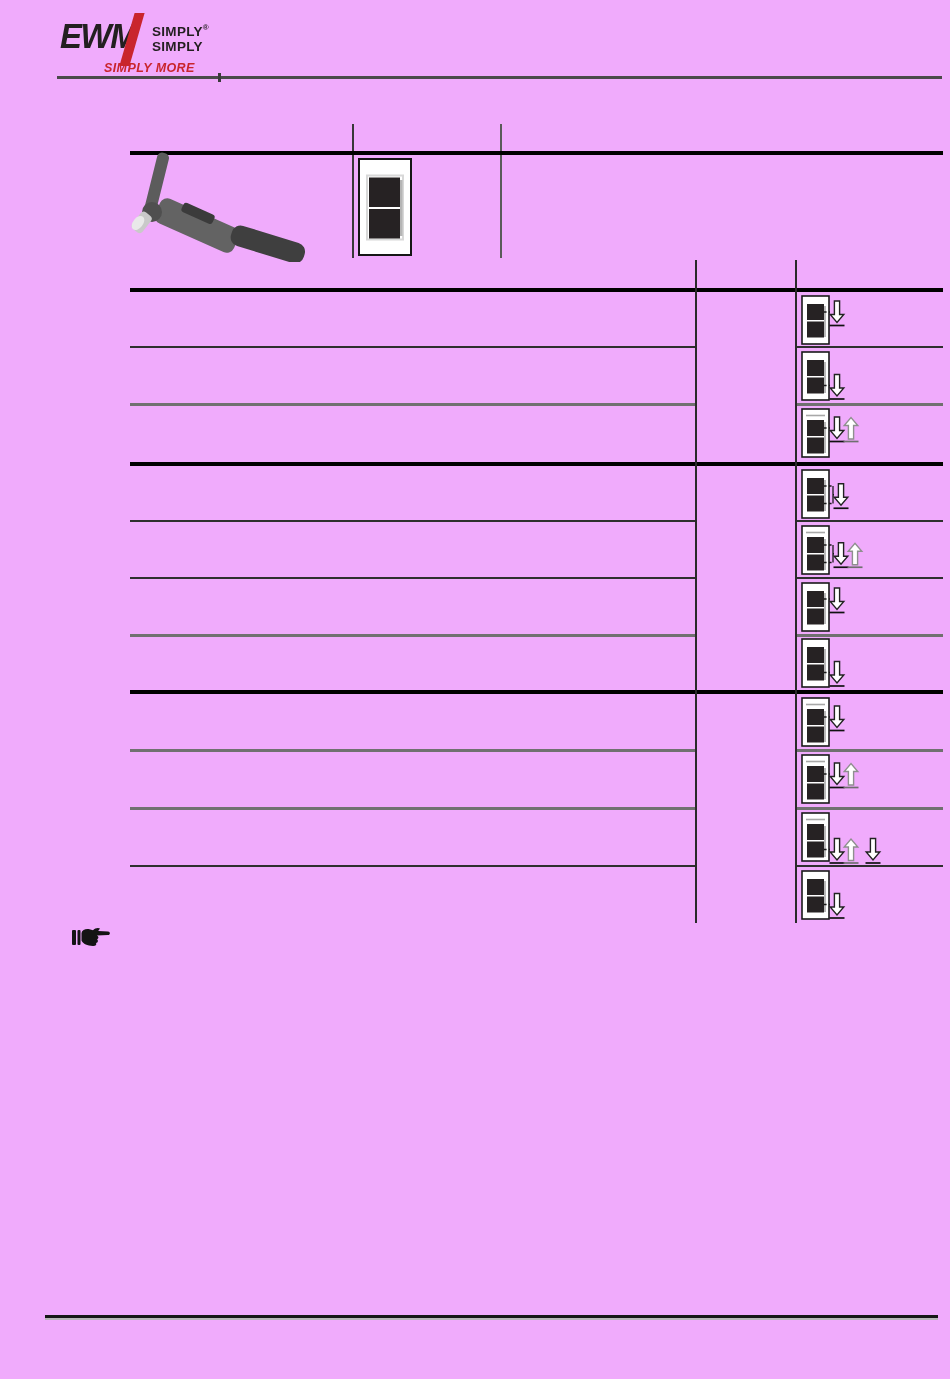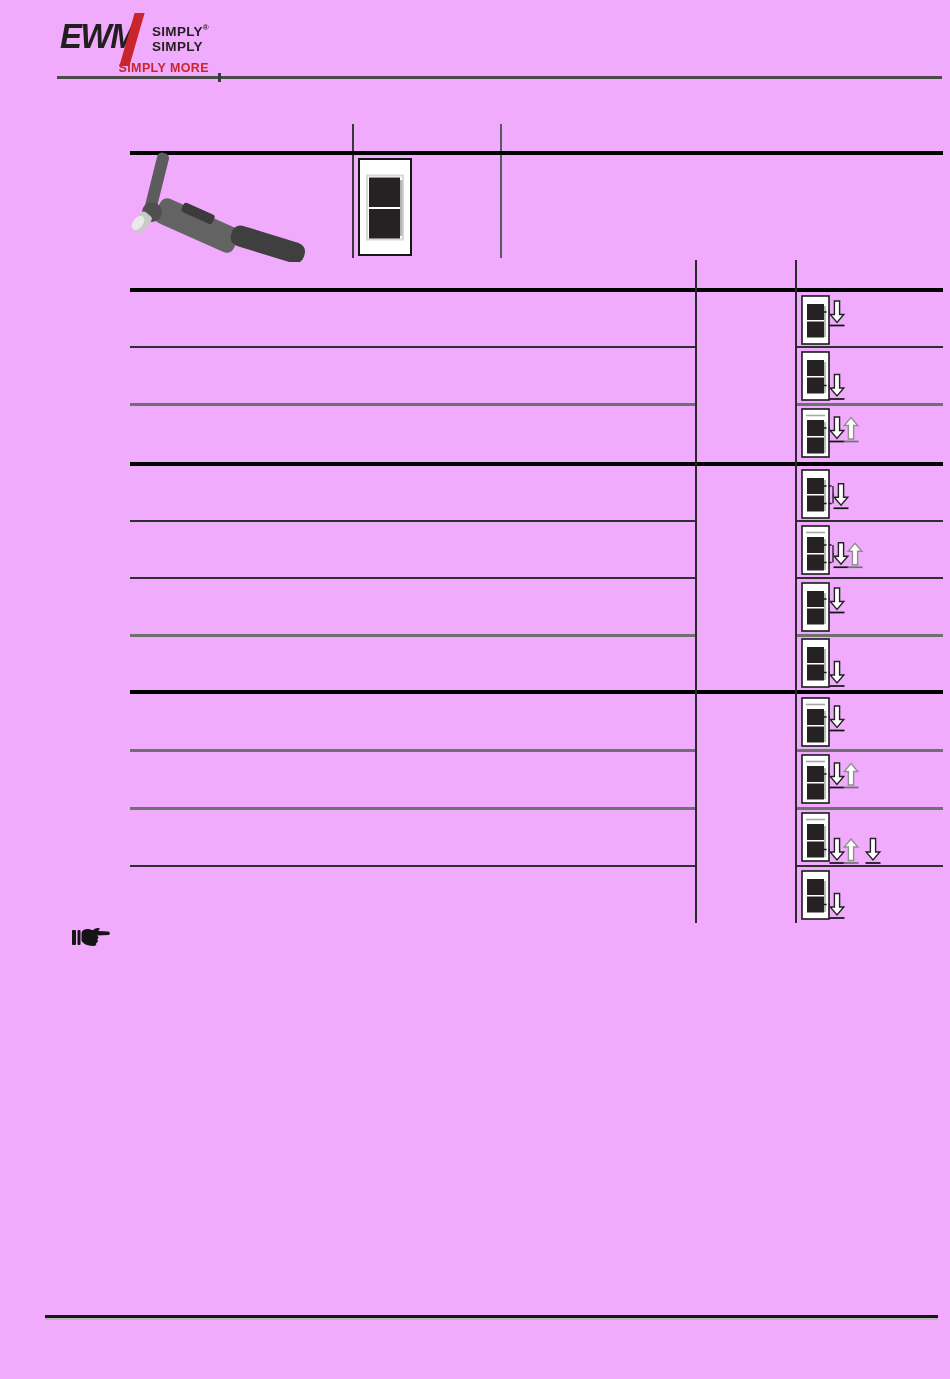--- a/index.html
+++ b/index.html
@@ -6,22 +6,22 @@
   #page{position:relative;width:950px;height:1379px;background:#f0abfc;margin:0 auto;
         font-family:"Liberation Sans", sans-serif;overflow:hidden;}
   .abs{position:absolute;}
   
   #ewm-word{left:60px;top:16px;font-style:italic;font-weight:700;font-size:33px;
             letter-spacing:-1.5px;color:#231f20;transform:scaleY(1.08);transform-origin:top left;}
   #logo-slash{left:127px;top:13px;width:10px;height:53px;background:#c9252c;transform:skewX(-16deg);}
   #logo-sub{left:152px;top:20px;font-weight:700;font-size:13.5px;line-height:15px;
             color:#231f20;letter-spacing:0.3px;}
   #logo-sub sup{font-size:8px;}
-  #logo-tagline{left:117px;top:61px;width:92px;text-align:right;font-weight:700;
-                font-size:12.5px;letter-spacing:0.4px;color:#c9252c;}
+  #logo-tagline{left:104px;top:61px;width:92px;text-align:left;font-weight:700;
+                font-size:12.5px;letter-spacing:0.4px;color:#c9252c;font-style:italic;}
   
   #header-rule{left:57px;top:76px;width:885px;height:3px;background:#4a4a4a;}
   #header-rule-tick{left:218px;top:73px;width:3px;height:9px;background:#3a3a3a;}
   #footer-rule{left:45px;top:1315px;width:893px;height:3px;background:#161616;box-shadow:0 2px 0 #b5b5b5;}
   
   .thick{left:130px;width:813px;height:4px;background:#000;}
   .vline{width:2px;background:#3c3c3c;}
   .icon-cell svg{display:block;}
 </style>
 </head>

